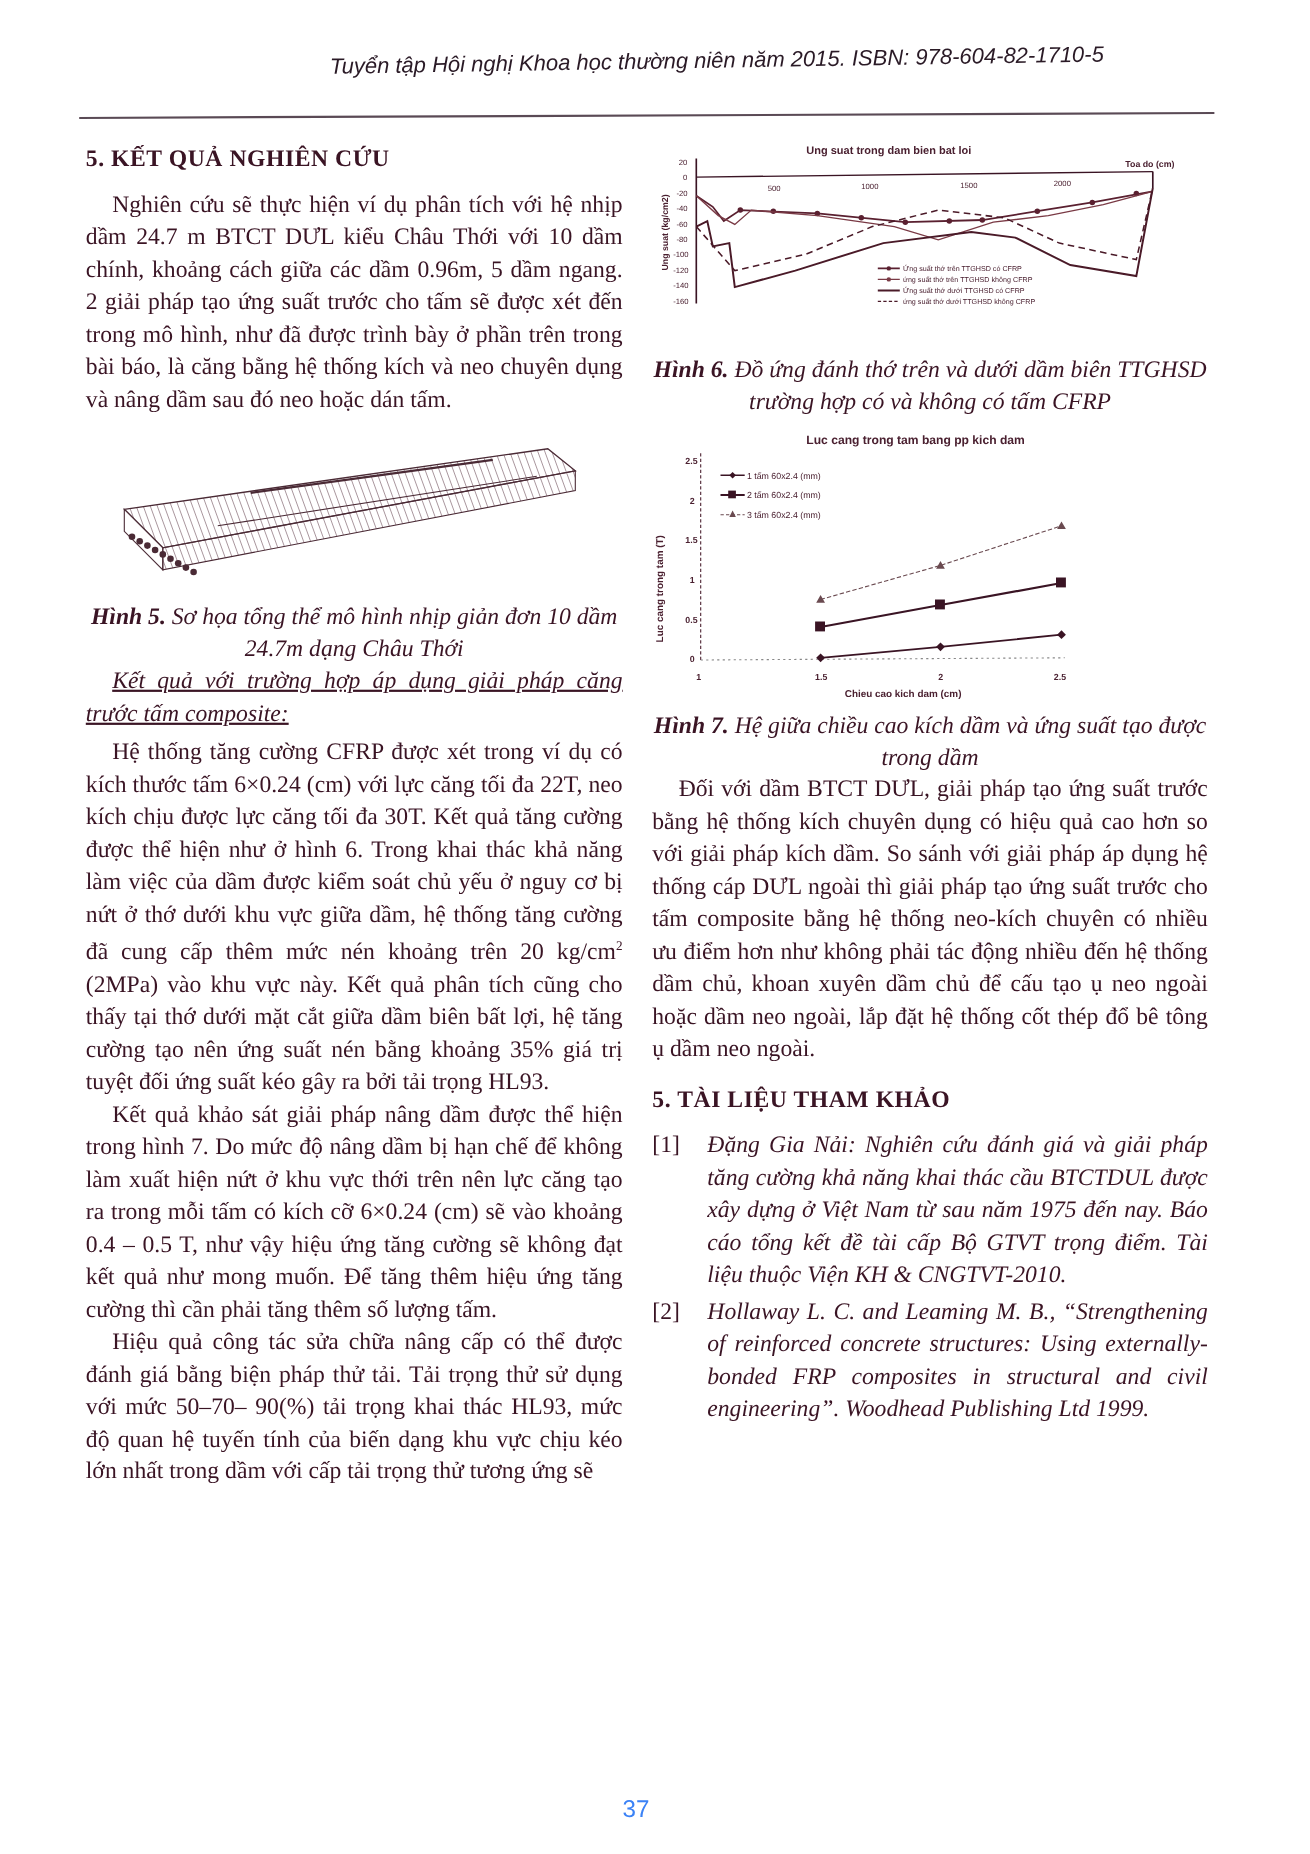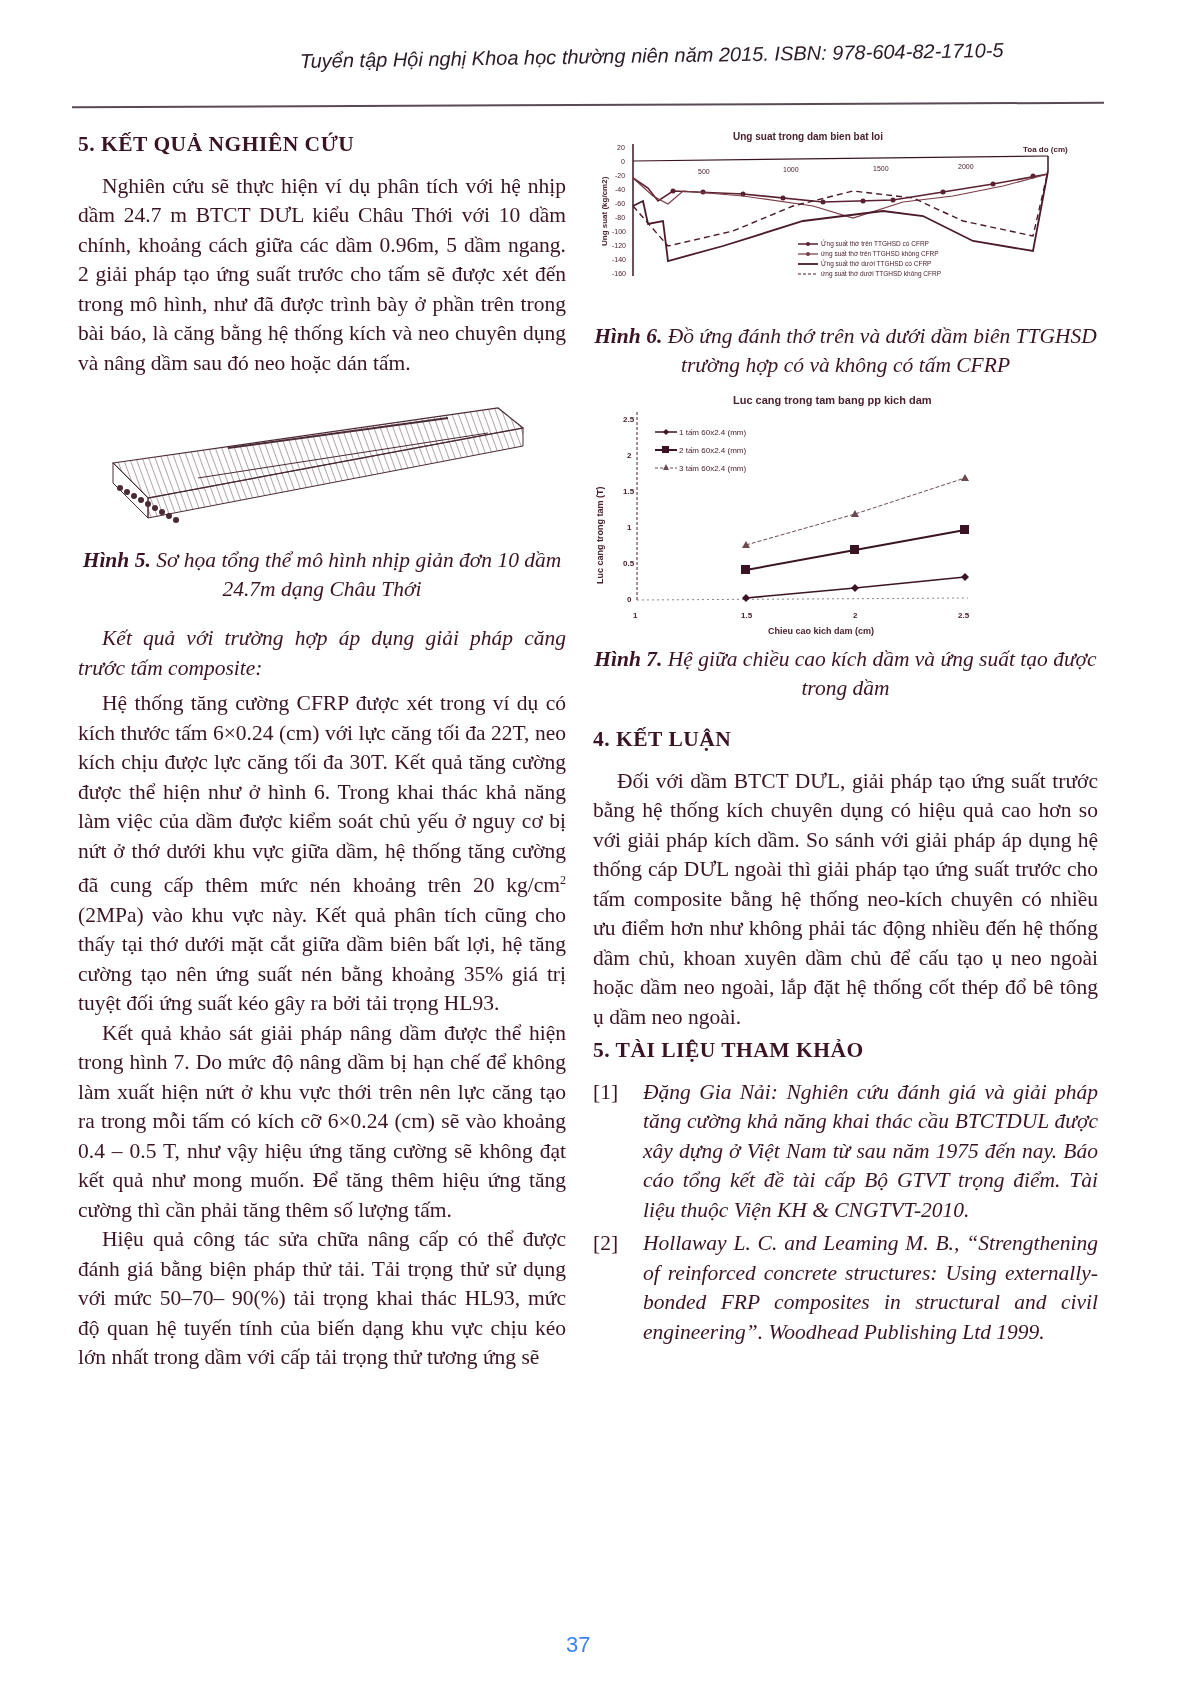--- a/index.html
+++ b/index.html
@@ -57,21 +57,21 @@
         <circle cx="84" cy="124" r="3"></circle>
           <circle cx="91" cy="128" r="3"></circle>
           <circle cx="98" cy="132" r="3"></circle>
       </g>
     </svg>
   </div>
   <p class="cap">
     <b>Hình 5.</b>
     <span>Sơ họa tổng thể mô hình nhịp giản đơn 10 dầm 24.7m dạng Châu Thới</span>
   </p>
-  <p class="ind" style="font-style:italic;margin-top:20px;">Kết quả với trường hợp áp dụng giải pháp căng trước tấm composite:</p>
+  <p class="ind" style="font-style:italic;margin-top:0;text-decoration:underline;">Kết quả với trường hợp áp dụng giải pháp căng trước tấm composite:</p>
   <p class="ind" style="margin-top:6px;"><span>Hệ thống tăng cường CFRP được xét trong ví dụ có kích thước tấm 6×0.24 (cm) với lực căng tối đa 22T, neo kích chịu được lực căng tối đa 30T. Kết quả tăng cường được thể hiện như ở hình 6. Trong khai thác khả năng làm việc của dầm được kiểm soát chủ yếu ở nguy cơ bị nứt ở thớ dưới khu vực giữa dầm, hệ thống tăng cường đã cung cấp thêm mức nén khoảng trên 20 kg/cm</span><sup style="font-size:12px;">2</sup><span> (2MPa) vào khu vực này. Kết quả phân tích cũng cho thấy tại thớ dưới mặt cắt giữa dầm biên bất lợi, hệ tăng cường tạo nên ứng suất nén bằng khoảng 35% giá trị tuyệt đối ứng suất kéo gây ra bởi tải trọng HL93.</span></p>
   <p class="ind">Kết quả khảo sát giải pháp nâng dầm được thể hiện trong hình 7. Do mức độ nâng dầm bị hạn chế để không làm xuất hiện nứt ở khu vực thới trên nên lực căng tạo ra trong mỗi tấm có kích cỡ 6×0.24 (cm) sẽ vào khoảng 0.4 – 0.5 T, như vậy hiệu ứng tăng cường sẽ không đạt kết quả như mong muốn. Để tăng thêm hiệu ứng tăng cường thì cần phải tăng thêm số lượng tấm.</p>
   <p class="ind">Hiệu quả công tác sửa chữa nâng cấp có thể được đánh giá bằng biện pháp thử tải. Tải trọng thử sử dụng với mức 50–70– 90(%) tải trọng khai thác HL93, mức độ quan hệ tuyến tính của biến dạng khu vực chịu kéo lớn nhất trong dầm với cấp tải trọng thử tương ứng sẽ</p>
 </div>
 
 <div class="col colR">
 
   <div class="chart6">
     <svg width="480" height="190" viewBox="0 0 480 190">
       <text x="140" y="14" font-size="10" font-weight="bold" fill="#4a2030">Ung suat trong dam bien bat loi</text>
@@ -188,24 +188,23 @@
           <polygon points="73,80 70,86 76,86" fill="#6a4a50"></polygon>
         <text x="86" y="87">3 tấm 60x2.4 (mm)</text>
       </g>
     </svg>
   </div>
   <p class="cap">
     <b>Hình 7.</b>
     <span>Hệ giữa chiều cao kích dầm và ứng suất tạo được trong dầm</span>
   </p>
 
-  <h2 style="margin-top:22px;">4. KẾT LUẬN</h2>
   <p class="ind">Đối với dầm BTCT DƯL, giải pháp tạo ứng suất trước bằng hệ thống kích chuyên dụng có hiệu quả cao hơn so với giải pháp kích dầm. So sánh với giải pháp áp dụng hệ thống cáp DƯL ngoài thì giải pháp tạo ứng suất trước cho tấm composite bằng hệ thống neo-kích chuyên có nhiều ưu điểm hơn như không phải tác động nhiều đến hệ thống dầm chủ, khoan xuyên dầm chủ để cấu tạo ụ neo ngoài hoặc dầm neo ngoài, lắp đặt hệ thống cốt thép đổ bê tông ụ dầm neo ngoài.</p>
 
-  <h2 style="margin-top:4px;">5. TÀI LIỆU THAM KHẢO</h2>
+  <h2 style="margin-top:16px;">5. TÀI LIỆU THAM KHẢO</h2>
   <div class="ref">
     <span class="num">[1]</span>
     <span class="txt">Đặng Gia Nải: Nghiên cứu đánh giá và giải pháp tăng cường khả năng khai thác cầu BTCTDUL được xây dựng ở Việt Nam từ sau năm 1975 đến nay. Báo cáo tổng kết đề tài cấp Bộ GTVT trọng điểm. Tài liệu thuộc Viện KH &amp; CNGTVT-2010.</span>
   </div>
   <div class="ref" style="margin-top:4px;">
     <span class="num">[2]</span>
     <span class="txt">Hollaway L. C. and Leaming M. B., “Strengthening of reinforced concrete structures: Using externally-bonded FRP composites in structural and civil engineering”. Woodhead Publishing Ltd 1999.</span>
   </div>
 </div>
 

